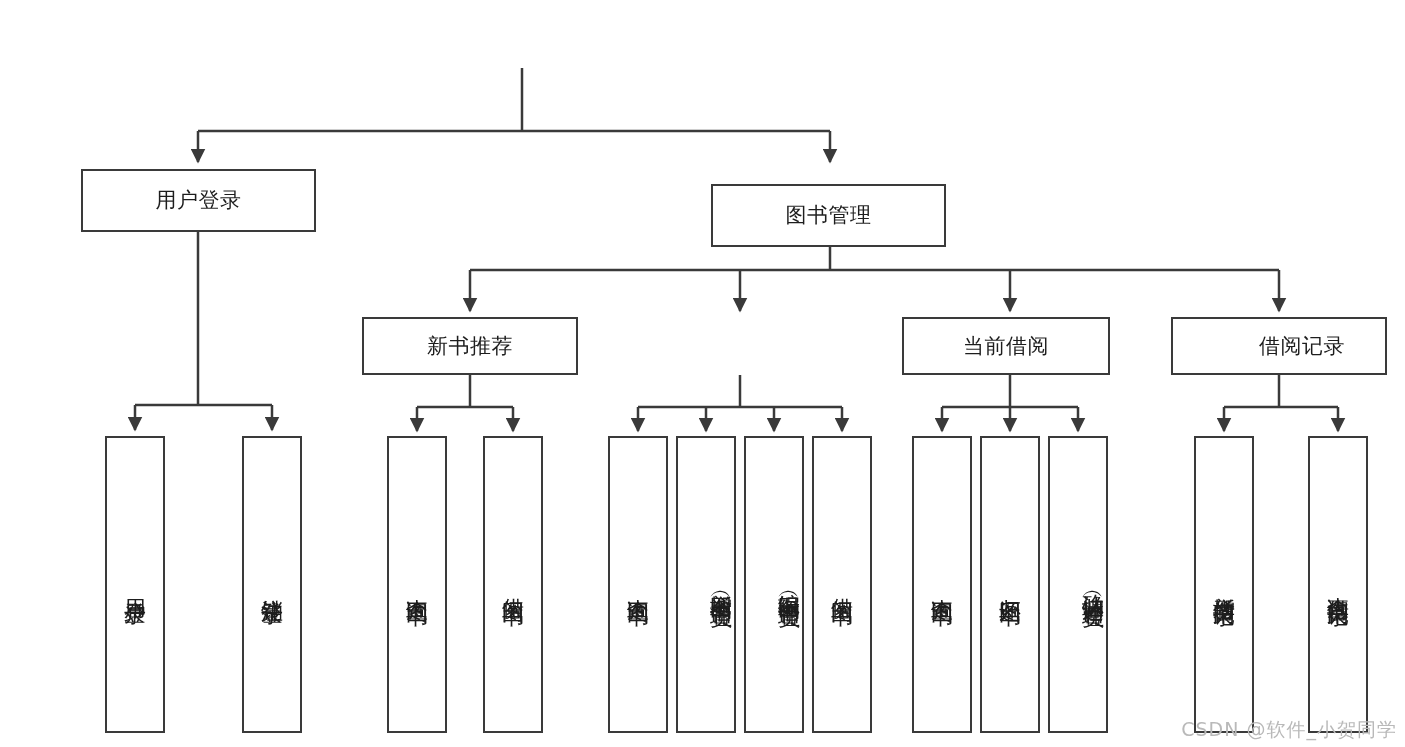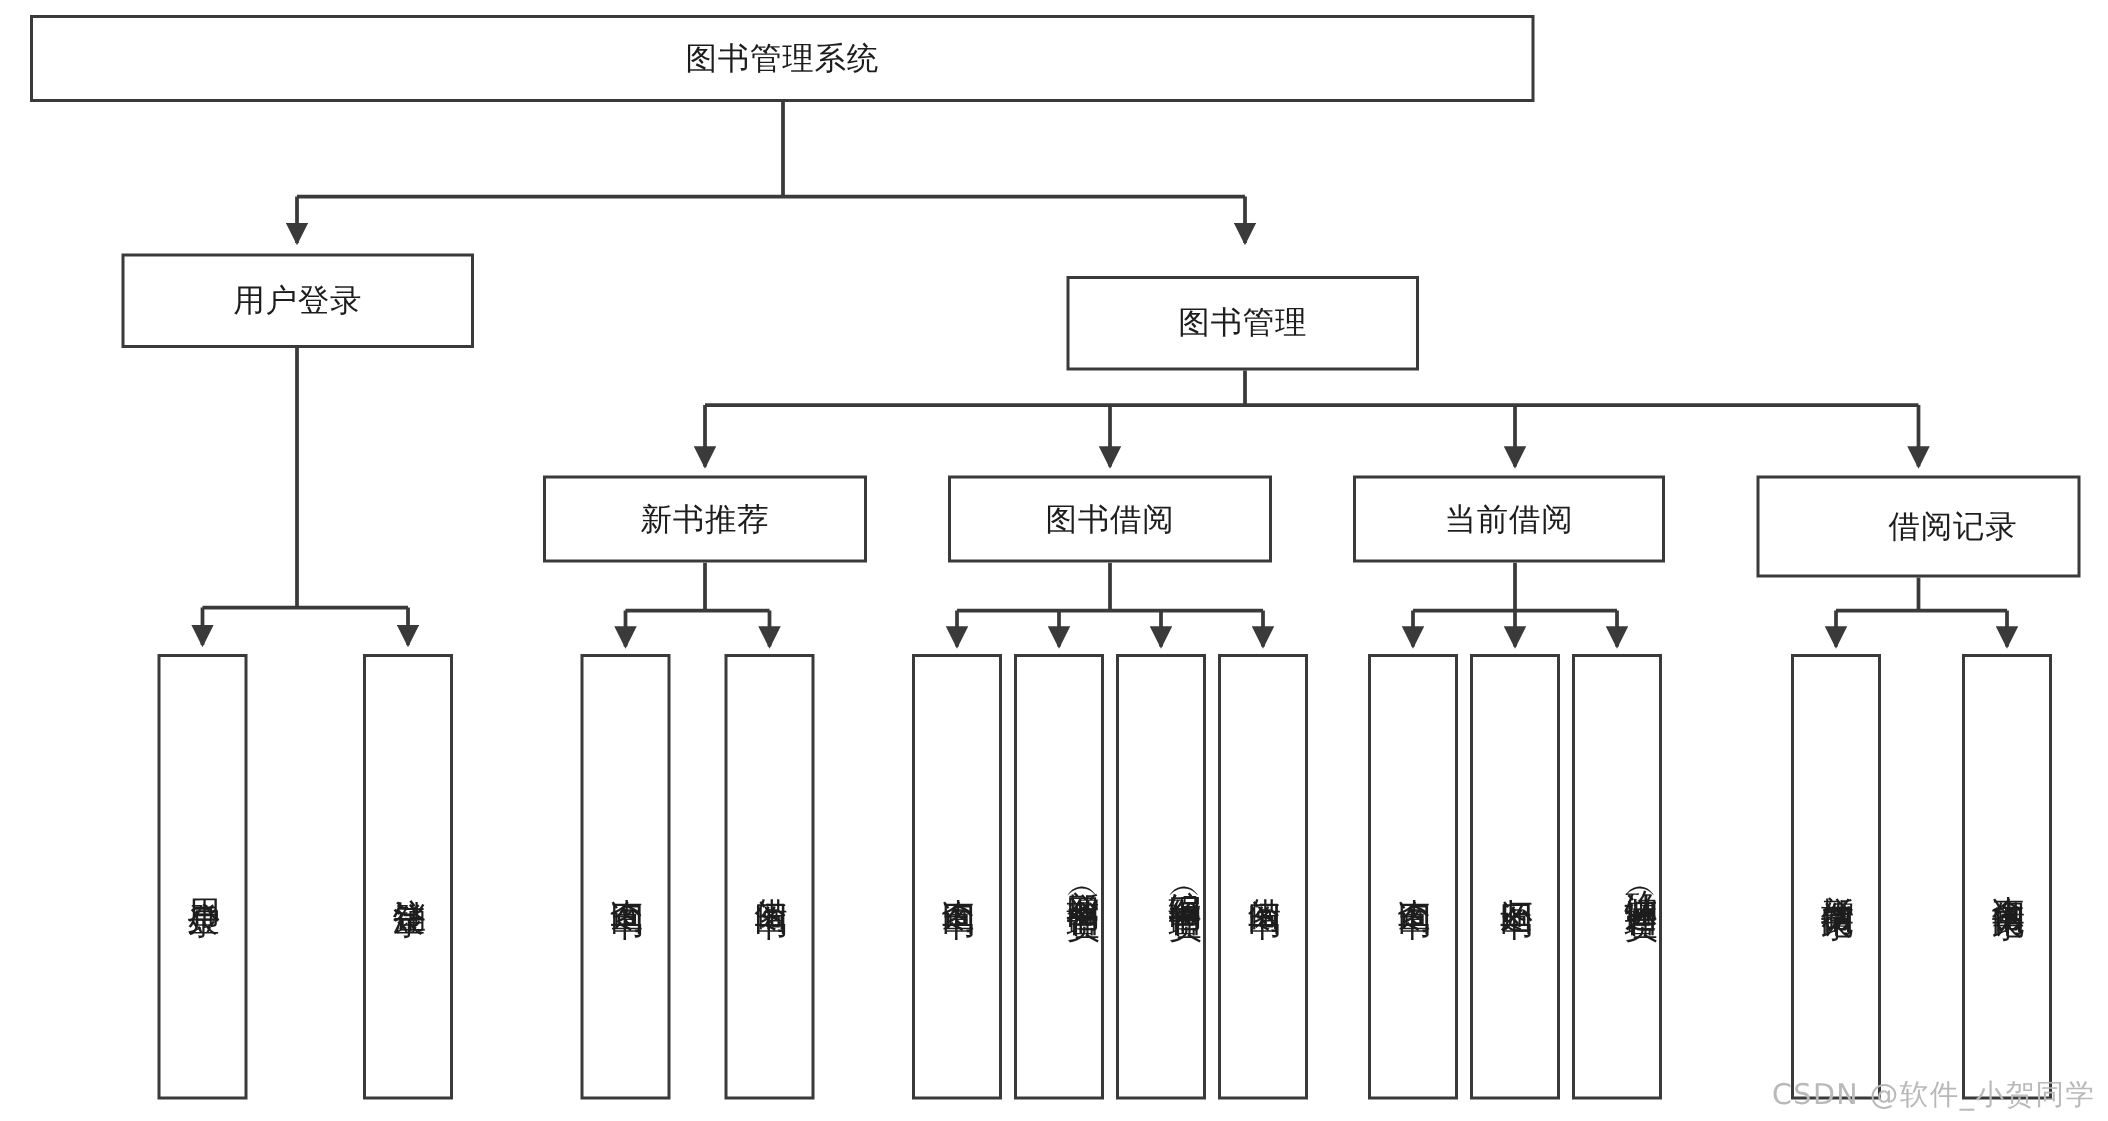--- a/index.html
+++ b/index.html
@@ -113,29 +113,27 @@
       <path d="M 1010 407 L 1010 431" marker-end="url(#arrow)"></path>
       <path d="M 1078 407 L 1078 431" marker-end="url(#arrow)"></path>
 
       <path d="M 1279 375 L 1279 407"></path>
       <path d="M 1224 407 L 1338 407"></path>
       <path d="M 1224 407 L 1224 431" marker-end="url(#arrow)"></path>
       <path d="M 1338 407 L 1338 431" marker-end="url(#arrow)"></path>
     </g>
   </svg>
 
-  <div class="node horiz" style="left:20px; top:10px; width:1003px; height:58px;">图书管理系统</div>
 
   <div class="node horiz" style="left:81px; top:169px; width:235px; height:63px;">用户登录</div>
   <div class="node horiz" style="left:711px; top:184px; width:235px; height:63px;text-align:center;">图书管理</div>
 
   <div class="node horiz" style="left:362px; top:317px; width:216px; height:58px;">新书推荐</div>
-  <div class="node horiz" style="left:632px; top:317px; width:216px; height:58px;">图书借阅</div>
   <div class="node horiz" style="left:902px; top:317px; width:208px; height:58px;">当前借阅</div>
-  <div class="node horiz" style="left:1171px; top:317px; width:216px; height:68px;padding-left:46px;">借阅记录</div>
+  <div class="node horiz" style="left:1171px; top:317px; width:216px; height:58px;padding-left:46px;">借阅记录</div>
 
   <div class="node vert" style="left:105px; top:436px; width:60px; height:297px;">用户登录</div>
   <div class="node vert" style="left:242px; top:436px; width:60px; height:297px;">注销登录</div>
 
   <div class="node vert" style="left:387px; top:436px; width:60px; height:297px;">查询图书</div>
   <div class="node vert" style="left:483px; top:436px; width:60px; height:297px;">借阅图书</div>
 
   <div class="node vert" style="left:608px; top:436px; width:60px; height:297px;">查询图书</div>
   <div class="node vert toptext" style="left:676px; top:436px; width:60px; height:297px;">新增图书（管理员）</div>
   <div class="node vert toptext" style="left:744px; top:436px; width:60px; height:297px;">编辑图书（管理员）</div>

